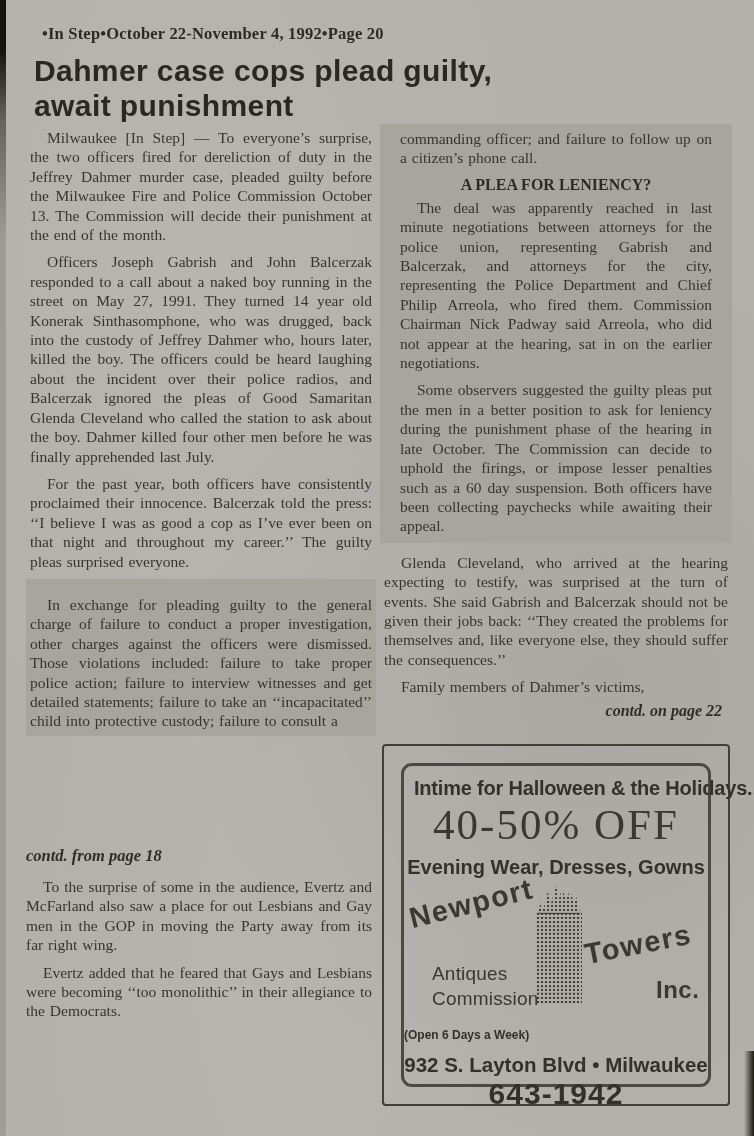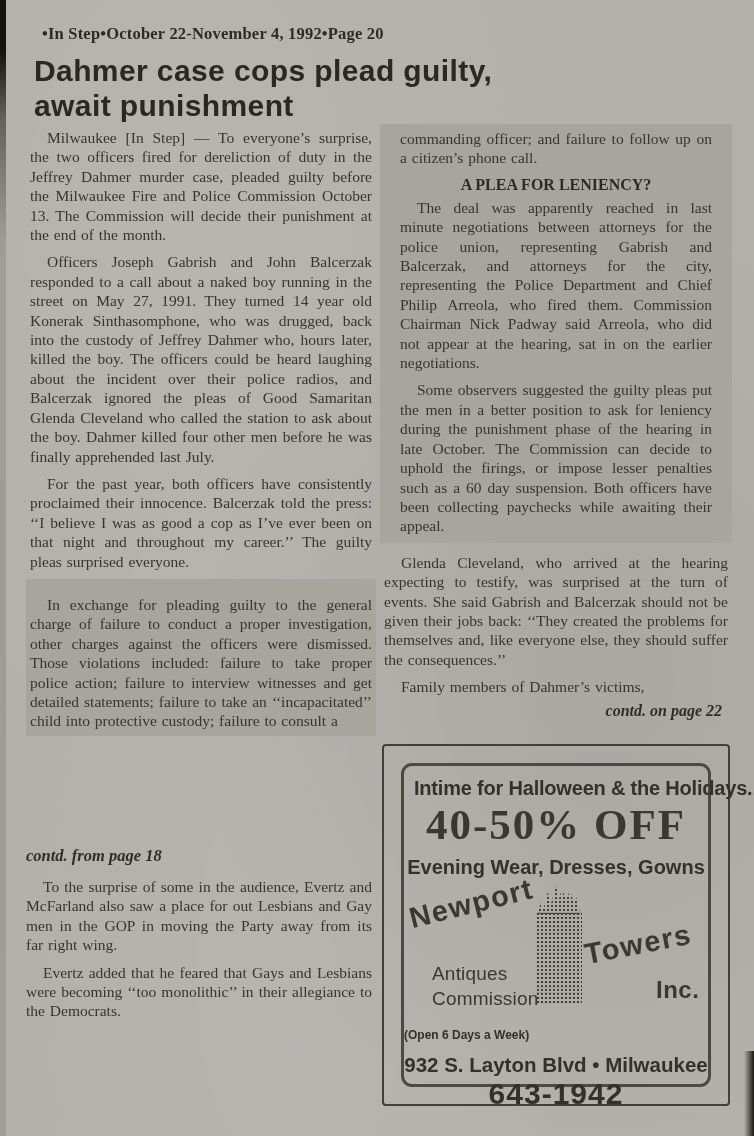--- a/index.html
+++ b/index.html
@@ -66,21 +66,21 @@
     border:3px solid #4b4941; border-radius:11px;
     font-family:"Liberation Sans", sans-serif; color:#33312b;
   }
   .ad-tagline {
     position:absolute; left:10px; right:8px; top:11px;
     font-weight:bold; font-size:20px; letter-spacing:-0.2px; text-align:center;
     white-space:nowrap;
   }
   .ad-discount {
     position:absolute; left:0; right:0; top:34px; text-align:center;
-    font-family:"Liberation Serif", serif; font-weight:bold; font-size:43px;
+    font-family:"Liberation Serif", serif; font-weight:normal; font-size:43px;
     letter-spacing:2px; color:#3a3830;
   }
   .ad-subline {
     position:absolute; left:0; right:0; top:90px; text-align:center;
     font-weight:bold; font-size:20px;
   }
   .ad-brand-newport {
     position:absolute; left:10px; top:136px;
     font-weight:bold; font-size:29px; letter-spacing:1.5px;
     transform:rotate(-14deg); transform-origin:left bottom; color:#3a3830;

